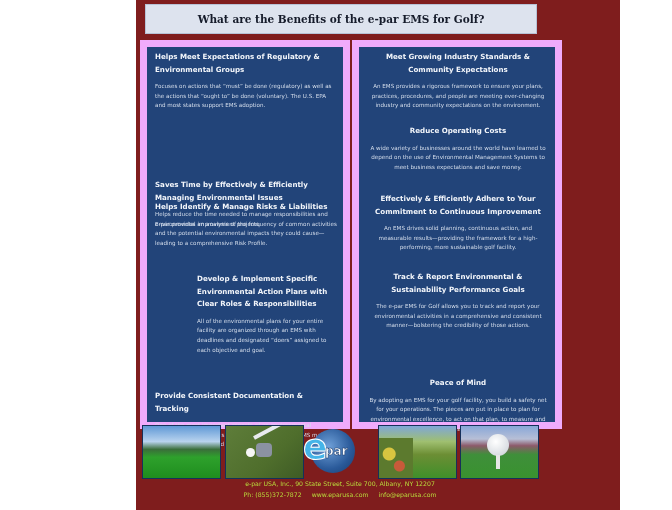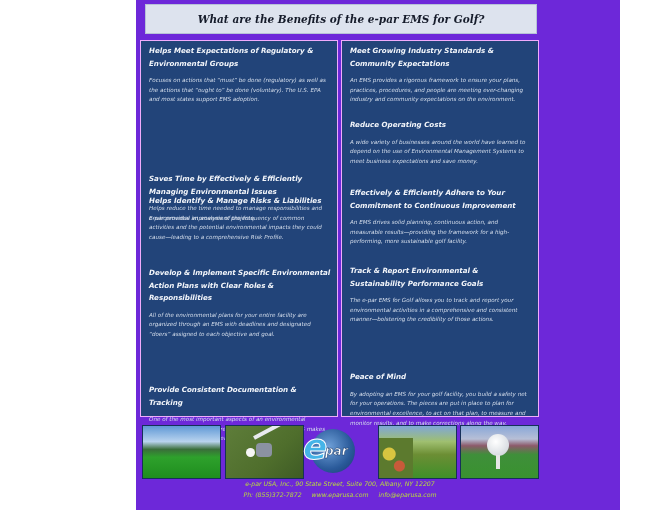--- a/index.html
+++ b/index.html
@@ -2,37 +2,36 @@
 <html><head>
   <meta charset="utf-8">
   <style>
     html, body { margin: 0; padding: 0; }
     body {
       width: 672px; height: 510px; background: #ffffff; position: relative; overflow: hidden;
       font-family: "DejaVu Sans", sans-serif;
     }
     .page {
       position: absolute; left: 136px; top: 0; width: 484px; height: 510px;
-      background: #6d28d9;
-      font-style: italic;
+      background: #7f1d1d;
     }
     .title-box {
       position: absolute; left: 9px; top: 4px; width: 390px; height: 28px;
       background: #dde3ee; border: 1px solid #b7c2d6;
       display: flex; align-items: center; justify-content: center;
     }
     .title-box h1 {
       margin: 0; font-family: "DejaVu Serif", serif; font-size: 10.5px; font-weight: bold; color: #151b2a;
     }
     .panel {
       position: absolute; top: 40px; height: 375px;
-      border: 1px solid #f0abfc; background: #224479;
+      border: 7px solid #f0abfc; background: #224479;
     }
     .panel.left { left: 4px; width: 196px; }
-    .panel.right { left: 205px; width: 196px; }
+    .panel.right { left: 216px; width: 196px; text-align: center; }
     .sec { position: absolute; left: 8px; right: 6px; }
     .sec h2 {
       margin: 0 0 6px 0; font-size: 7.1px; line-height: 12.5px; font-weight: bold; color: #f3f6fb;
     }
     .sec p {
       margin: 0; font-size: 5.6px; line-height: 9.7px; color: #d5deec;
     }
     .photos {
       position: absolute; left: 6px; top: 425px; width: 396px; height: 52px;
     }
@@ -85,21 +84,21 @@
       <p>Focuses on actions that “must” be done (regulatory) as well as the actions that “ought to” be done (voluntary). The U.S. EPA and most states support EMS adoption.</p>
     </div>
     <div class="sec" style="top:84px;margin-top:48px;">
       <h2>Saves Time by Effectively &amp; Efficiently Managing Environmental Issues</h2>
       <p>Helps reduce the time needed to manage responsibilities and environmental improvement projects.</p>
     </div>
     <div class="sec" style="top:154px;">
       <h2>Helps Identify &amp; Manage Risks &amp; Liabilities</h2>
       <p>E-par provides an analysis of the frequency of common activities and the potential environmental impacts they could cause—leading to a comprehensive Risk Profile.</p>
     </div>
-    <div class="sec" style="top:226px;">
+    <div class="sec" style="top:226px;margin-left:42px;">
       <h2>Develop &amp; Implement Specific Environmental Action Plans with Clear Roles &amp; Responsibilities</h2>
       <p>All of the environmental plans for your entire facility are organized through an EMS with deadlines and designated “doers” assigned to each objective and goal.</p>
     </div>
     <div class="sec" style="top:308px;margin-top:35px;">
       <h2>Provide Consistent Documentation &amp; Tracking</h2>
       <p>One of the most important aspects of an environmental management program is recordkeeping.  The e-par EMS makes recordkeeping quick and easy.</p>
     </div>
   </div>
 
   <div class="panel right">

